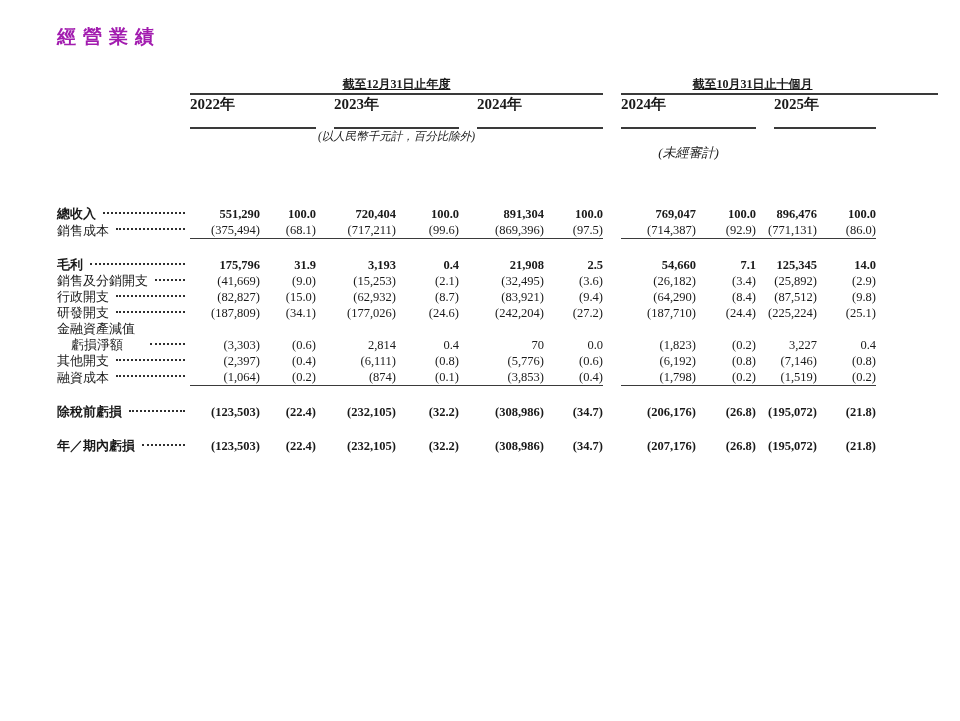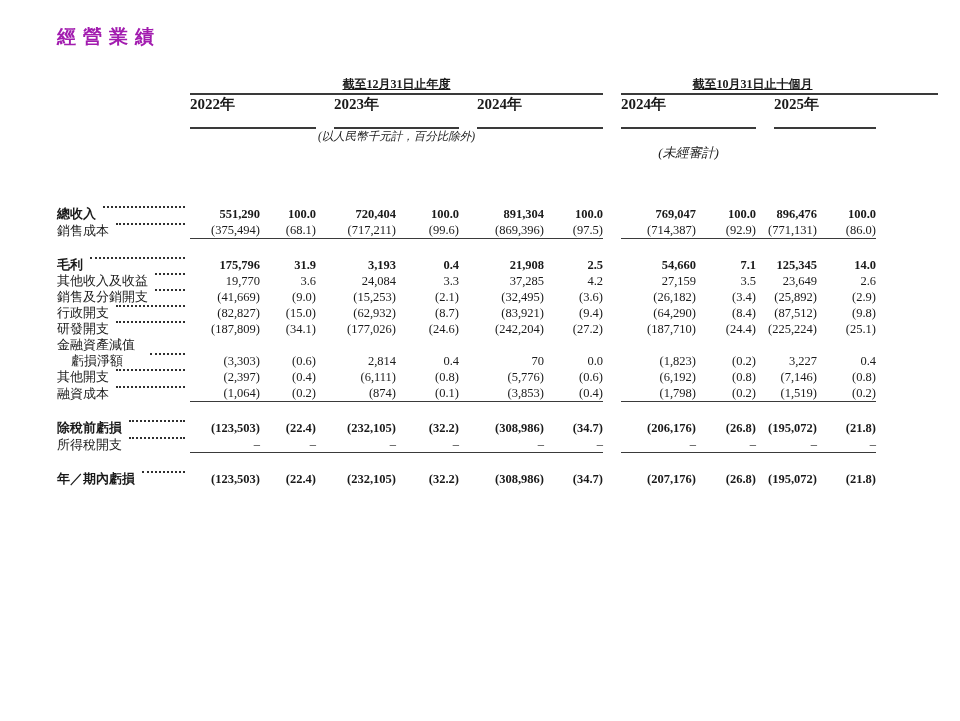--- a/index.html
+++ b/index.html
@@ -66,21 +66,21 @@
     white-space: nowrap;
   }
   tr.spacer td { height: 44px; }
 
   
   tbody td { font-size: 12.5px; line-height: 16px; padding-top: 9px; padding-bottom: 6px; }
   tr.bold td { font-weight: 700; }
   td.num { text-align: right; white-space: nowrap; }
   td.rl { border-bottom: 1.5px solid #3a3a3a; }
   tr.after-rule td { padding-top: 18px; }
-  .lab { display: flex; align-items: flex-start; font-size: 13px; white-space: nowrap; }
+  .lab { display: flex; align-items: center; font-size: 13px; white-space: nowrap; }
   .lab.indent { padding-left: 14px; gap: 20px; }
   .lab .leader {
     flex: 1 1 auto;
     border-bottom: 2px dotted #2f2f2f;
     margin: 0 5px 3px 7px;
     min-width: 8px;
   }
 </style>
 </head>
 <body>
@@ -206,40 +206,20 @@
           <td></td>
           <td class="num">54,660</td>
           <td class="num">7.1</td>
           <td class="num">125,345</td>
           <td class="num">14.0</td>
           <td></td>
         </tr>
         <tr>
           <td>
             <div class="lab">
-              <span>其他收入及收益</span>
-              <span class="leader"></span>
-            </div>
-          </td>
-          <td class="num">19,770</td>
-          <td class="num">3.6</td>
-          <td class="num">24,084</td>
-          <td class="num">3.3</td>
-          <td class="num">37,285</td>
-          <td class="num">4.2</td>
-          <td></td>
-          <td class="num">27,159</td>
-          <td class="num">3.5</td>
-          <td class="num">23,649</td>
-          <td class="num">2.6</td>
-          <td></td>
-        </tr>
-        <tr>
-          <td>
-            <div class="lab">
               <span>銷售及分銷開支</span>
               <span class="leader"></span>
             </div>
           </td>
           <td class="num">(41,669)</td>
           <td class="num">(9.0)</td>
           <td class="num">(15,253)</td>
           <td class="num">(2.1)</td>
           <td class="num">(32,495)</td>
           <td class="num">(3.6)</td>
@@ -370,40 +350,20 @@
           <td class="num">(32.2)</td>
           <td class="num">(308,986)</td>
           <td class="num">(34.7)</td>
           <td></td>
           <td class="num">(206,176)</td>
           <td class="num">(26.8)</td>
           <td class="num">(195,072)</td>
           <td class="num">(21.8)</td>
           <td></td>
         </tr>
-        <tr>
-          <td>
-            <div class="lab">
-              <span>所得稅開支</span>
-              <span class="leader"></span>
-            </div>
-          </td>
-          <td class="num rl">–</td>
-          <td class="num rl">–</td>
-          <td class="num rl">–</td>
-          <td class="num rl">–</td>
-          <td class="num rl">–</td>
-          <td class="num rl">–</td>
-          <td></td>
-          <td class="num rl">–</td>
-          <td class="num rl">–</td>
-          <td class="num rl">–</td>
-          <td class="num rl">–</td>
-          <td></td>
-        </tr>
         <tr class="bold after-rule">
           <td>
             <div class="lab">
               <span>年／期內虧損</span>
               <span class="leader"></span>
             </div>
           </td>
           <td class="num">(123,503)</td>
           <td class="num">(22.4)</td>
           <td class="num">(232,105)</td>

